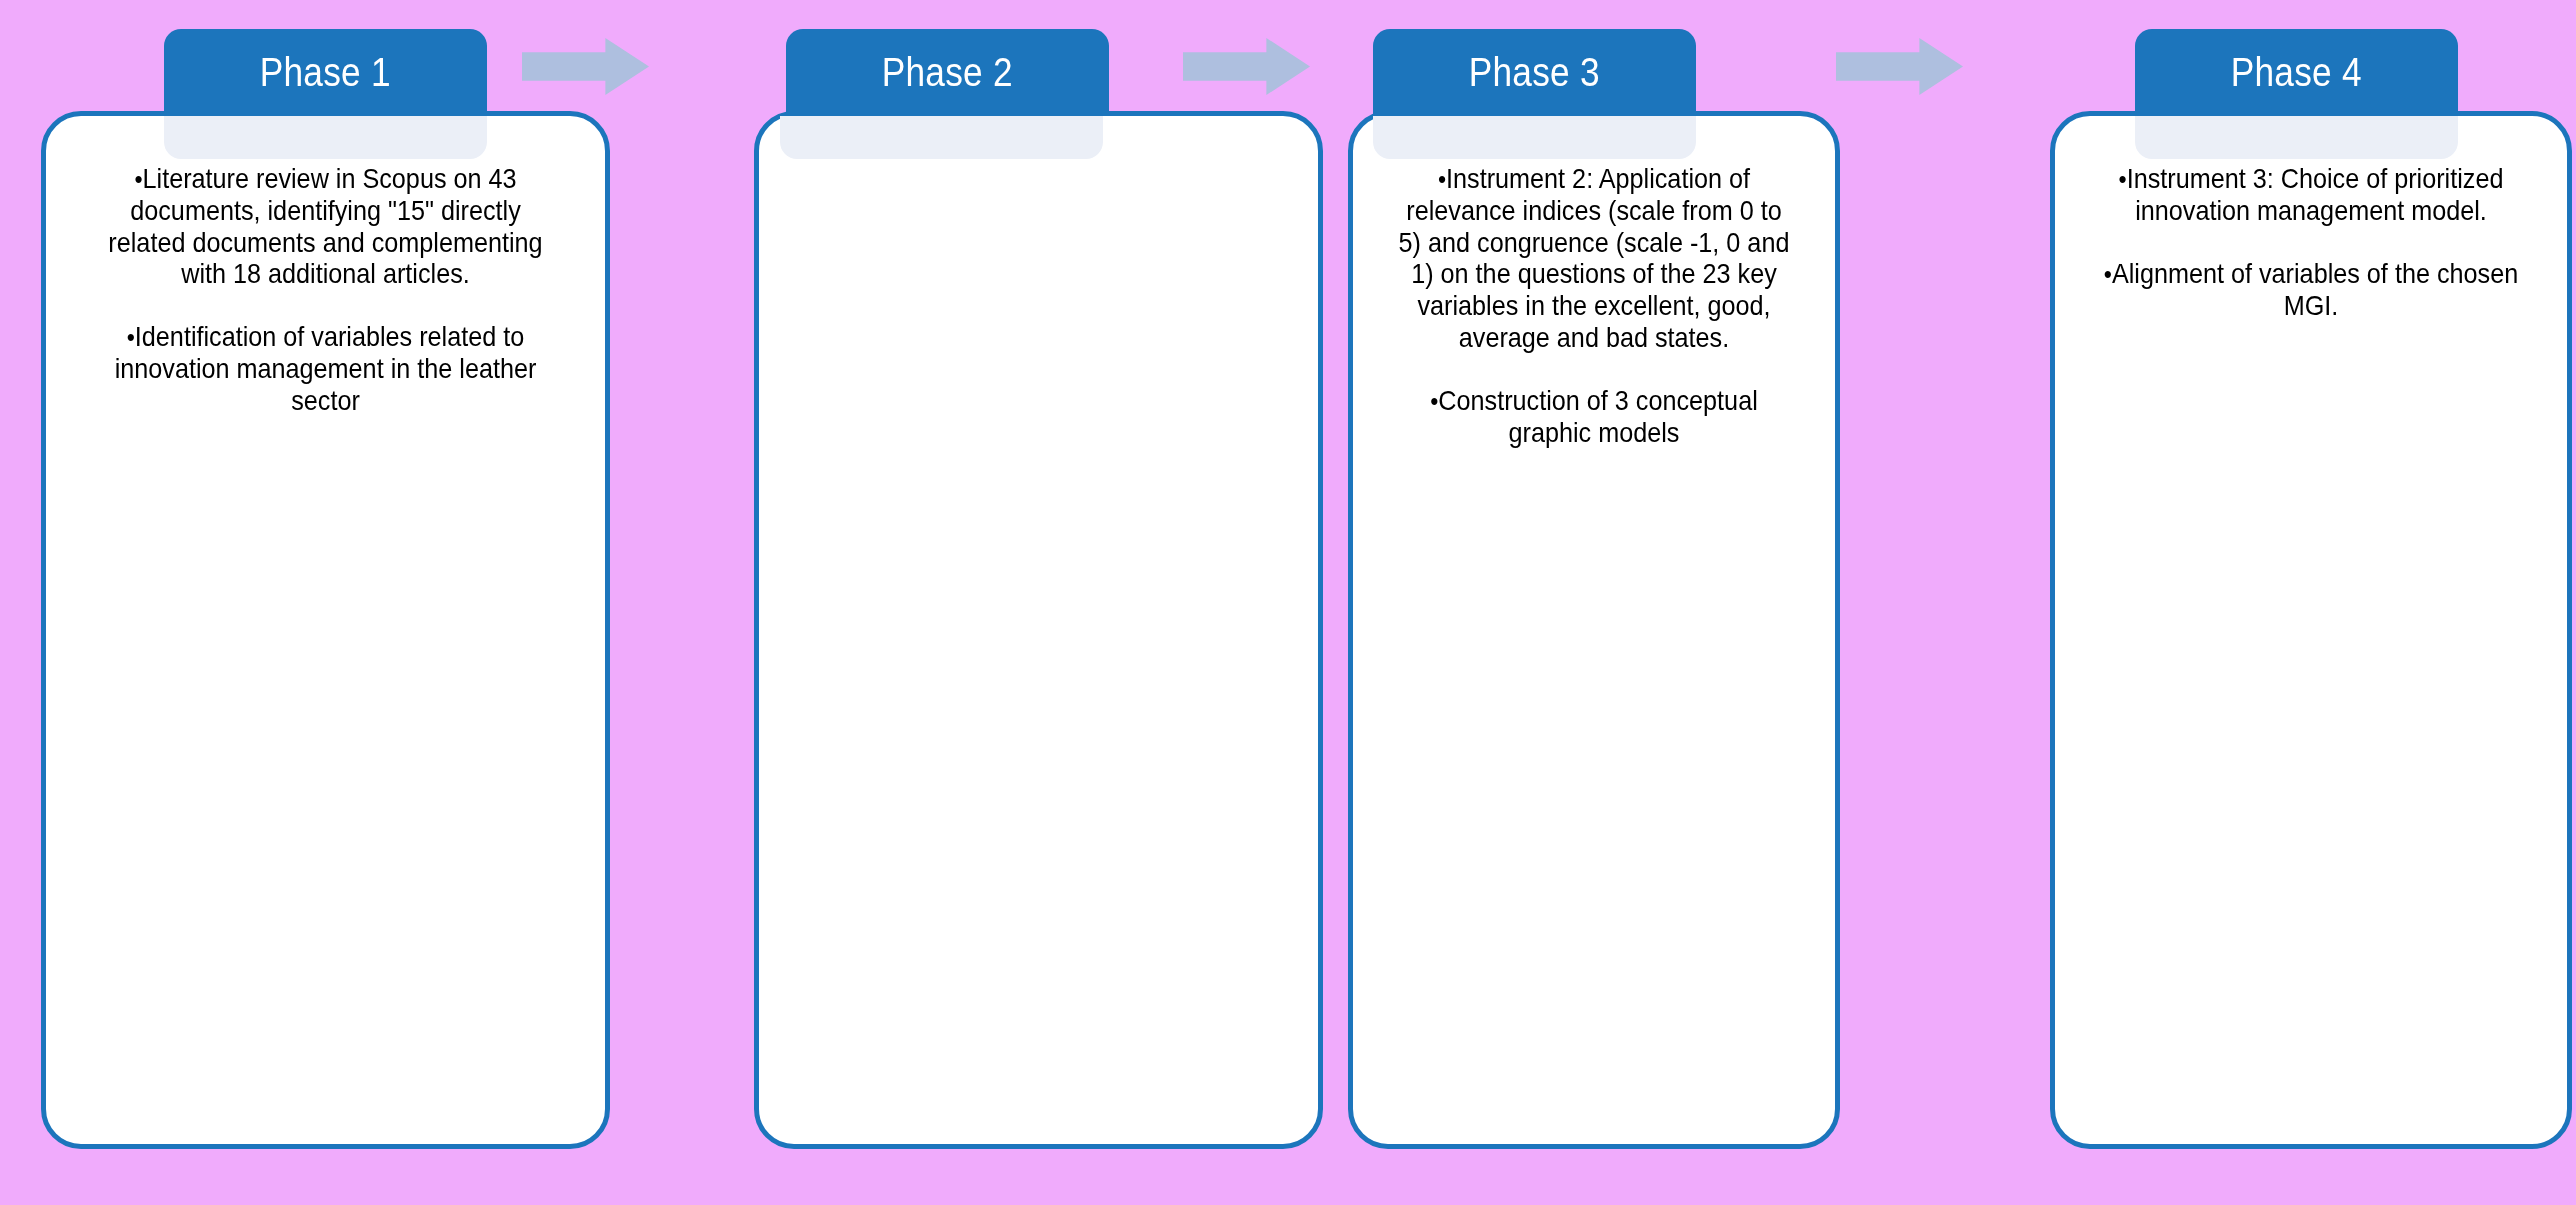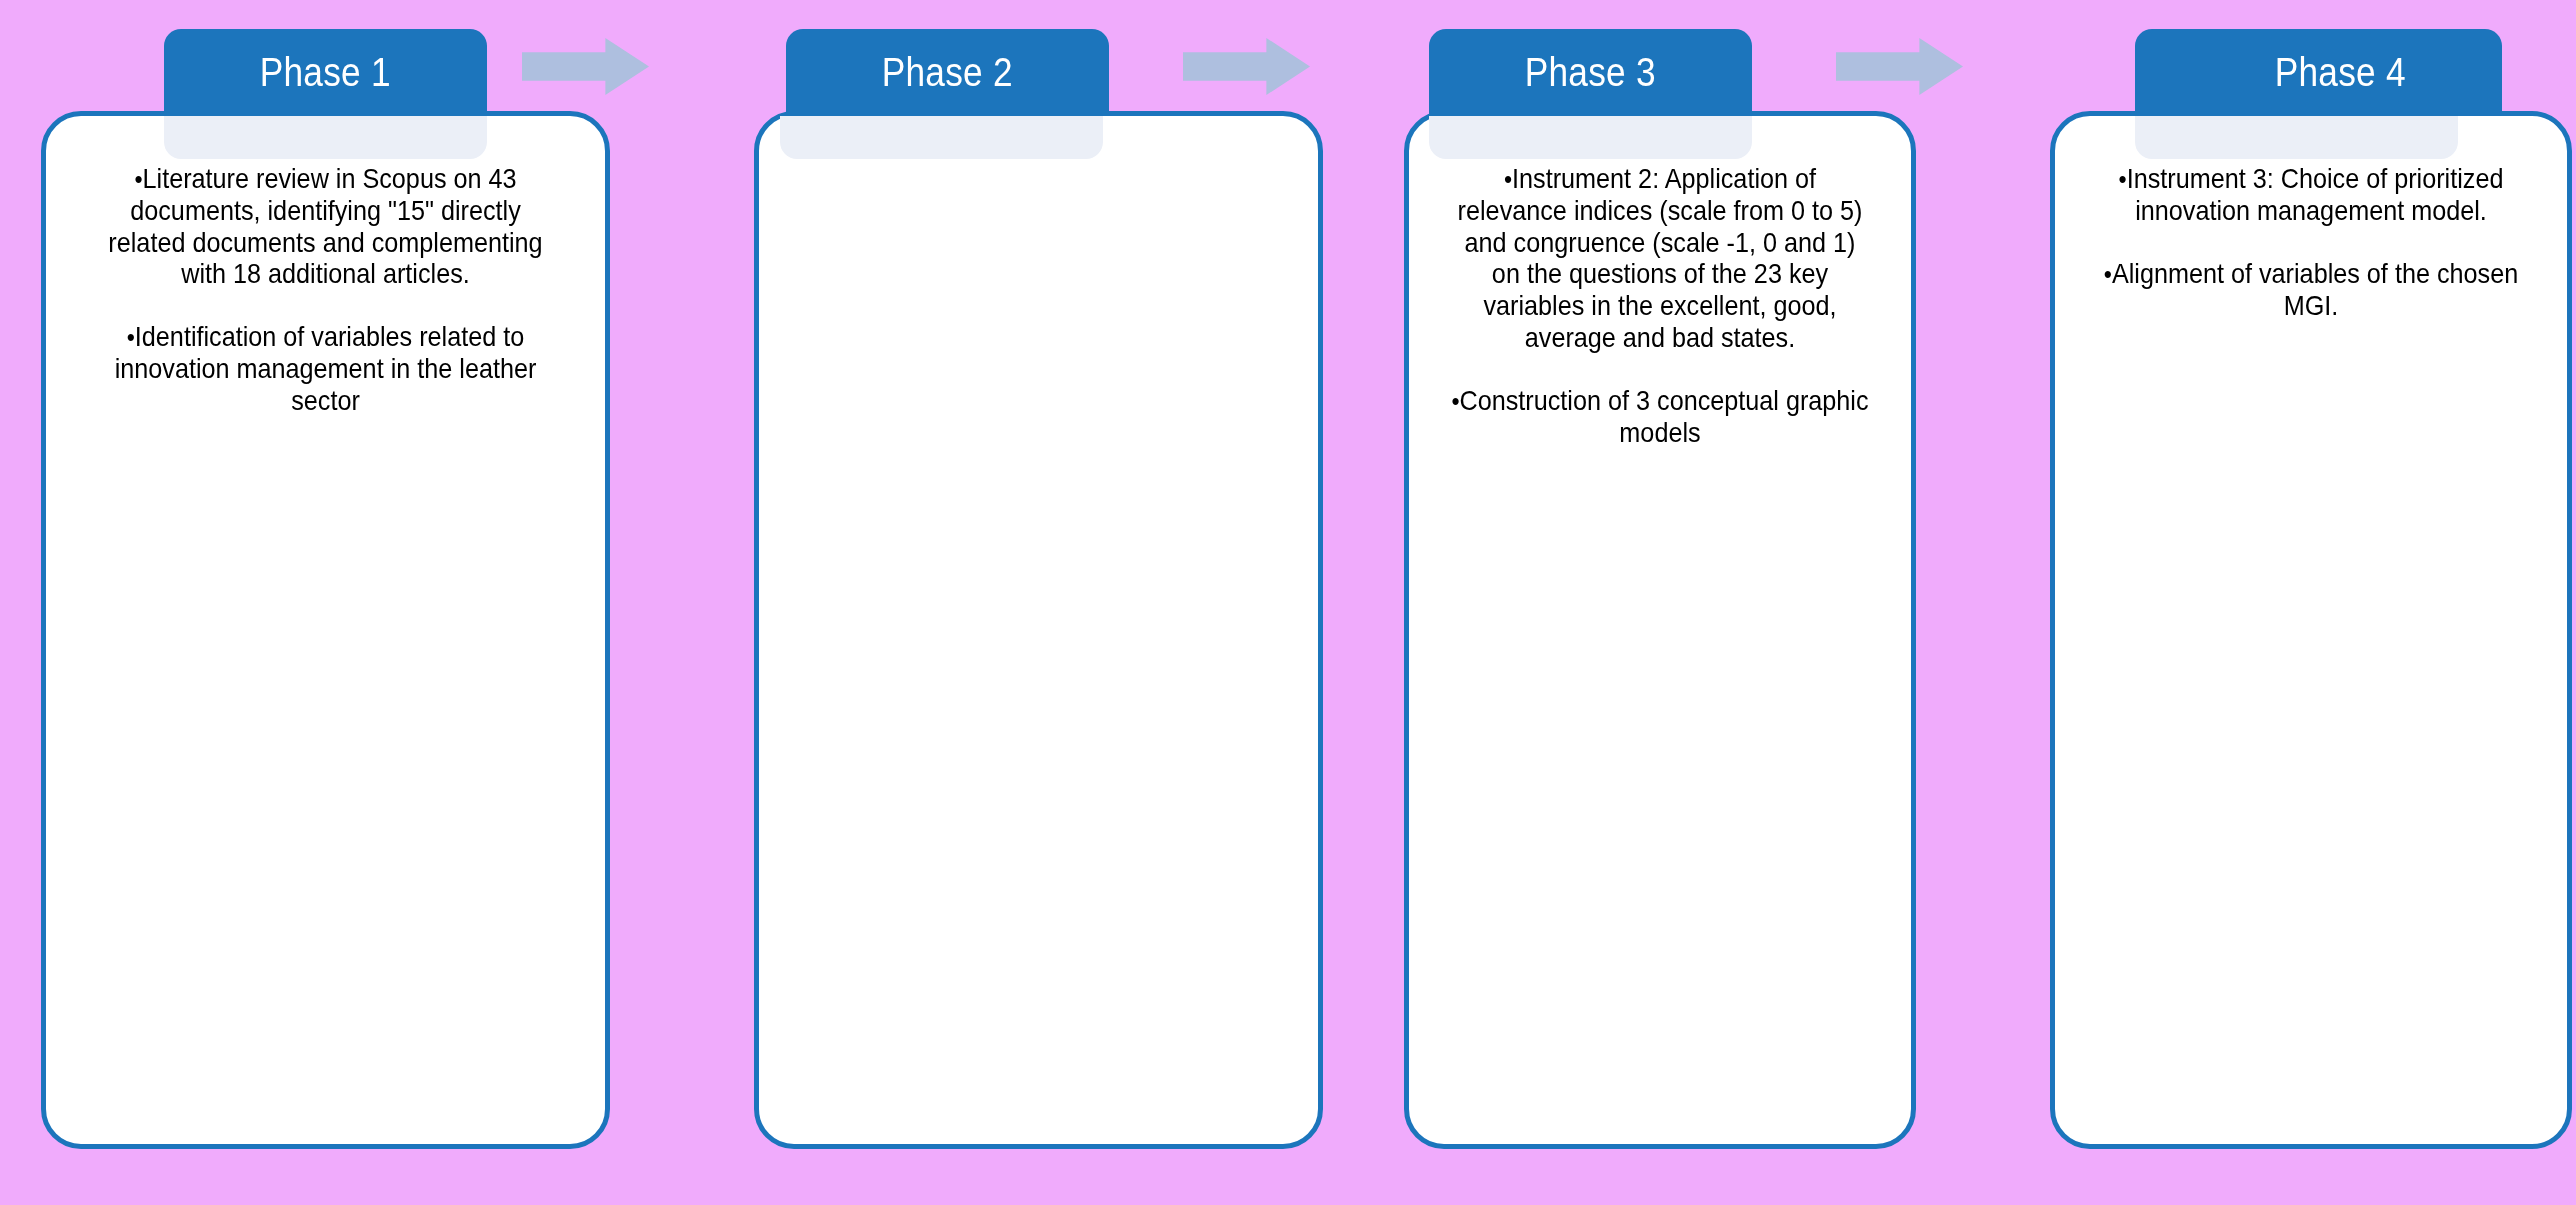--- a/index.html
+++ b/index.html
@@ -142,42 +142,42 @@
       <span class="phase-tab-label">Phase 2</span>
     </div>
   </div>
 
   <div class="arrow" style="left:1183px;">
     <svg viewBox="0 0 195 88" preserveAspectRatio="none" aria-hidden="true">
       <polygon points="0,22 128,22 128,0 195,44 128,88 128,66 0,66" fill="#AEBFDF"></polygon>
     </svg>
   </div>
 
-  <div class="phase" style="left:1404px; width:492px;padding-left:20px;">
+  <div class="phase" style="left:1348px; width:492px;">
     <div class="phase-body"></div>
     <div class="phase-tab-shadow" style="left:25px;"></div>
     <div class="phase-tab" style="left:25px;">
       <span class="phase-tab-label">Phase 3</span>
     </div>
     <div class="phase-content">
       <p class="bullet-para"><span class="bullet-dot">•</span><span>Instrument 2: Application of relevance indices (scale from 0 to 5) and congruence (scale -1, 0 and 1) on the questions of the 23 key variables in the excellent, good, average and bad states.</span></p>
       <p class="bullet-para"><span class="bullet-dot">•</span><span>Construction of 3 conceptual graphic models</span></p>
     </div>
   </div>
 
   <div class="arrow" style="left:1836px;">
     <svg viewBox="0 0 195 88" preserveAspectRatio="none" aria-hidden="true">
       <polygon points="0,22 128,22 128,0 195,44 128,88 128,66 0,66" fill="#AEBFDF"></polygon>
     </svg>
   </div>
 
   <div class="phase" style="left:2050px; width:522px;">
     <div class="phase-body"></div>
     <div class="phase-tab-shadow" style="left:85px;"></div>
-    <div class="phase-tab" style="left:85px;padding-left:44px;">
+    <div class="phase-tab" style="left:85px;">
       <span class="phase-tab-label">Phase 4</span>
     </div>
     <div class="phase-content">
       <p class="bullet-para"><span class="bullet-dot">•</span><span>Instrument 3: Choice of prioritized innovation management model.</span></p>
       <p class="bullet-para"><span class="bullet-dot">•</span><span>Alignment of variables of the chosen MGI.</span></p>
     </div>
   </div>
 
 </div>
 

